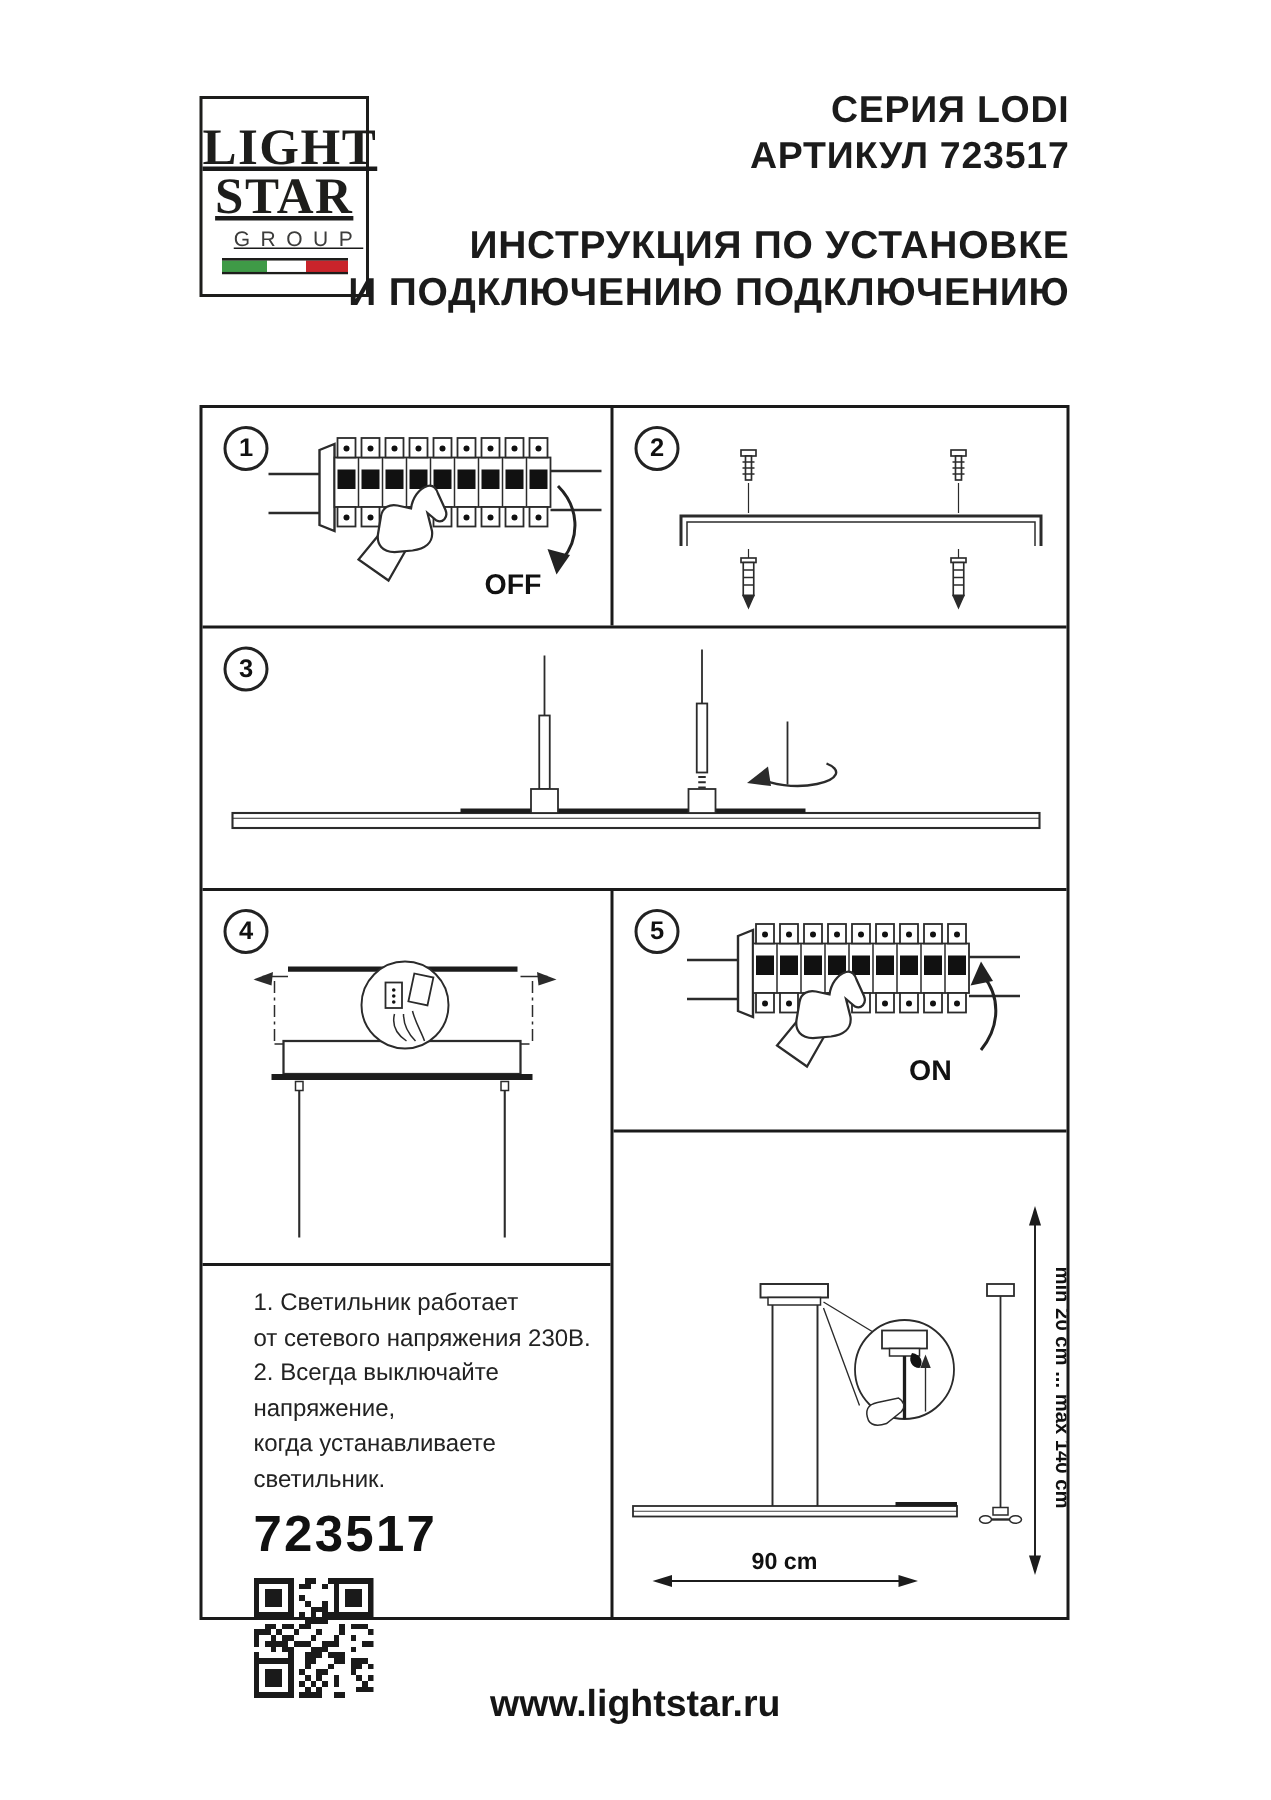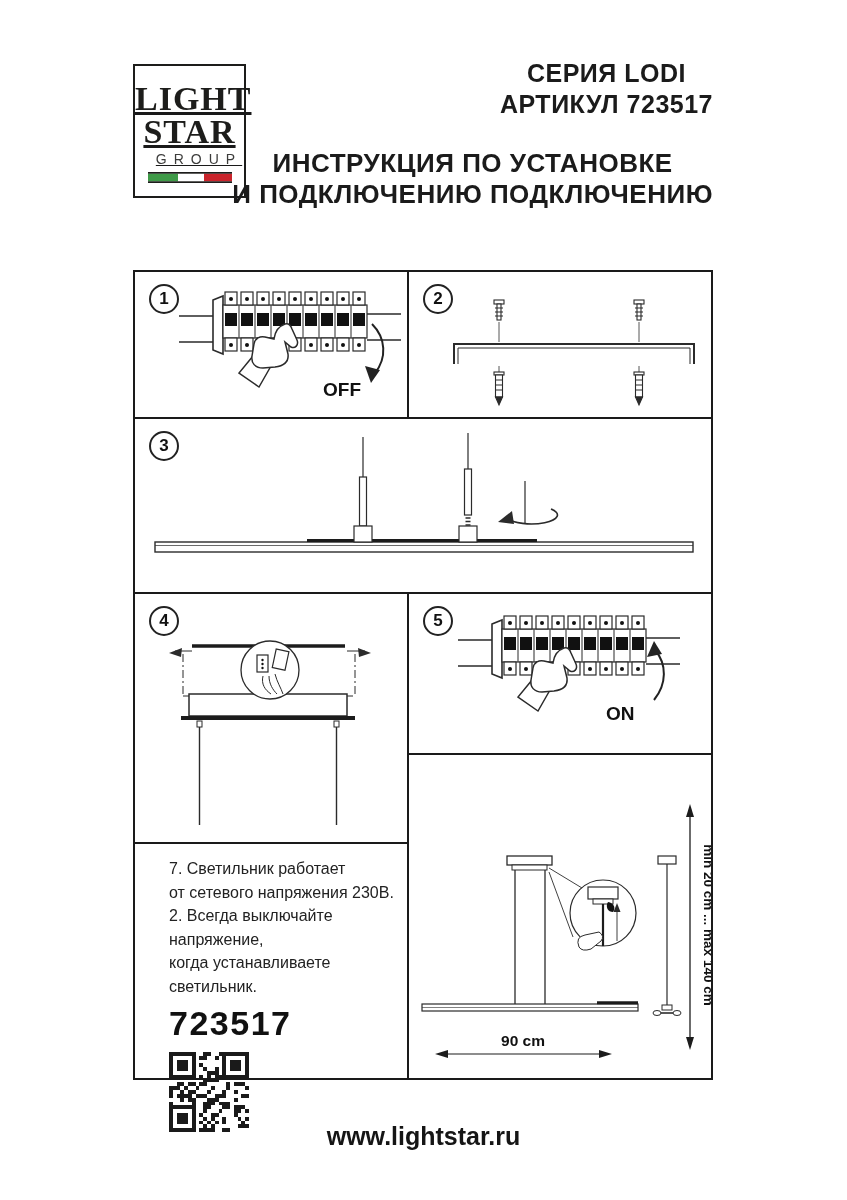--- a/index.html
+++ b/index.html
@@ -6,21 +6,21 @@
   .page{position:relative;width:847px;height:1200px;background:#ffffff;overflow:hidden;
         font-family:"Liberation Sans",sans-serif;color:#1a1a1a;}
   
   .logo-box{position:absolute;left:133px;top:64px;width:113px;height:134px;
             border:2px solid #1d1d1b;box-sizing:border-box;text-align:center;padding-top:16px;text-decoration:underline;}
   .logo-line{font-family:"Liberation Serif","DejaVu Serif",serif;font-weight:bold;
              font-size:34px;line-height:33px;letter-spacing:1px;color:#1d1d1b;}
   .logo-group{font-size:14px;letter-spacing:7px;color:#3c3c3b;margin-top:3px;padding-left:19px;}
   .logo-flag{margin:5px auto 0;display:block;}
   
-  .hdr{position:absolute;right:134px;text-align:center;font-weight:bold;color:#1b1b1b;}
+  .hdr{position:absolute;right:134px;text-align:right;font-weight:bold;color:#1b1b1b;}
   .hdr-top{top:58px;font-size:25px;line-height:31px;letter-spacing:0.5px;}
   .hdr-main{top:148px;font-size:26px;line-height:31px;letter-spacing:0.5px;}
   
   .grid{position:absolute;left:133px;top:270px;width:580px;height:810px;
         border:2px solid #1a1a1a;box-sizing:border-box;}
   .gline{position:absolute;background:#1a1a1a;}
   .panel{position:absolute;}
   .panel-num{position:absolute;left:14px;top:12px;width:30px;height:30px;border:2px solid #222;
              border-radius:50%;box-sizing:border-box;font-size:17px;font-weight:bold;
              display:flex;align-items:center;justify-content:center;color:#111;}
@@ -304,21 +304,21 @@
         </g>
         <g>
           <path d="M200,96 C213,80 213,60 201,46" stroke="#222" stroke-width="2" fill="none"></path>
           <polygon points="200,37 193,53 208,50" fill="#222"></polygon>
         </g>
         <text x="152" y="116" font-size="19" font-weight="bold" fill="#111">ON</text>
       </svg>
     </div>
 
     <div class="panel notes" style="left:0;top:572px;width:272px;height:234px">
-      <div>7. Светильник работает</div>
+      <div>1. Светильник работает</div>
       <div>от сетевого  напряжения 230В.</div>
       <div>2. Всегда выключайте напряжение,</div>
       <div>когда устанавливаете светильник.</div>
       <div class="article">723517</div>
       <div class="qr-wrap">
         <svg width="80" height="80" viewBox="0 0 21 21" shape-rendering="crispEdges">
             <rect x="0" y="0" width="1" height="1" fill="#1a1a1a"></rect>
             <rect x="1" y="0" width="1" height="1" fill="#1a1a1a"></rect>
             <rect x="2" y="0" width="1" height="1" fill="#1a1a1a"></rect>
             <rect x="3" y="0" width="1" height="1" fill="#1a1a1a"></rect>

